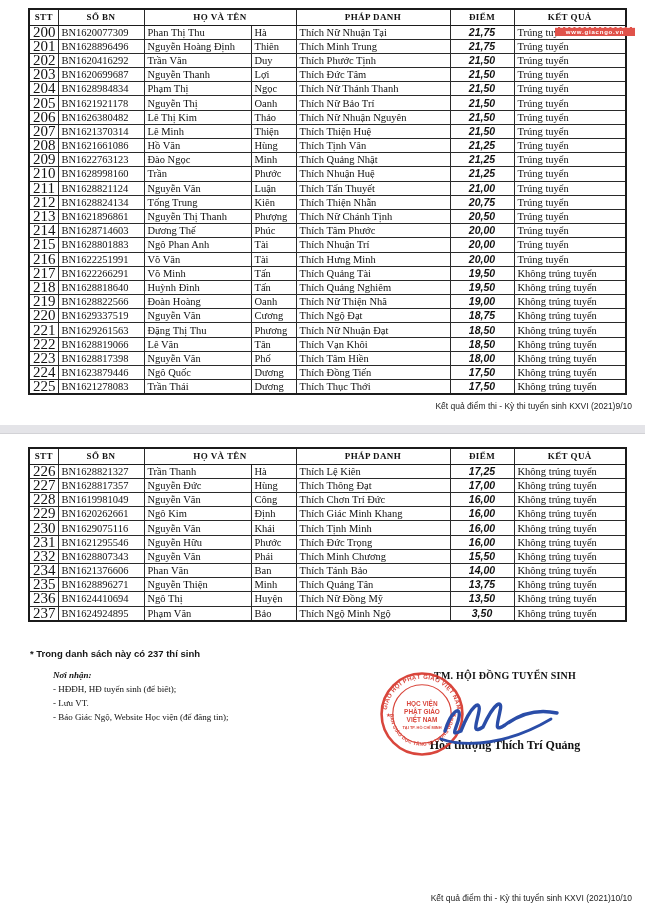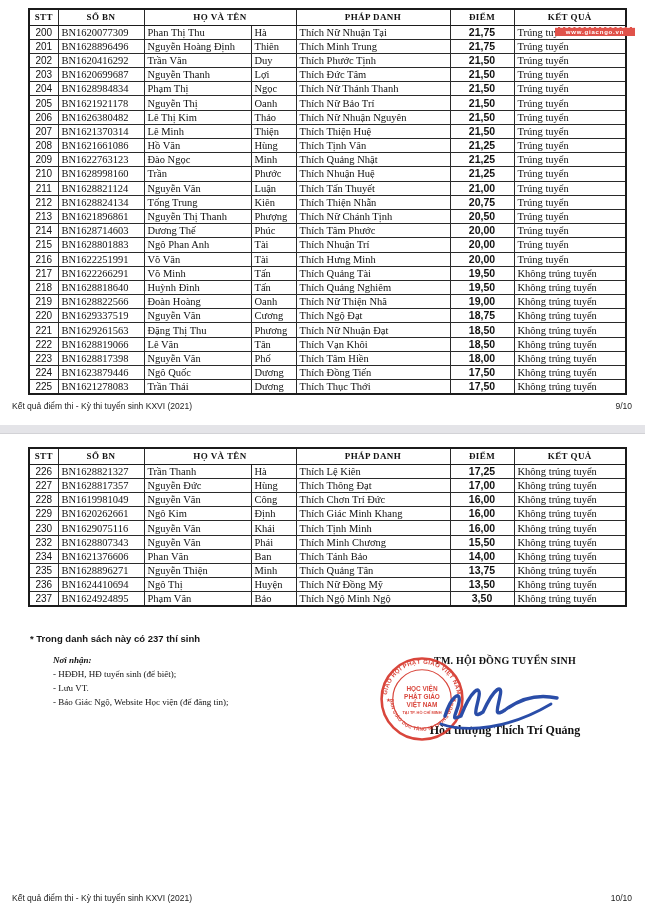--- a/index.html
+++ b/index.html
@@ -39,30 +39,29 @@
     line-height: 13px;
     padding: 0 3px;
   }
   col.c-stt  { width: 29px; }
   col.c-sobn { width: 86px; }
   col.c-ho   { width: 107px; }
   col.c-ten  { width: 45px; }
   col.c-pd   { width: 154px; }
   col.c-diem { width: 64px; }
   col.c-kq   { width: 112px; }
-  td.col-stt  { text-align: center; font-family: Liberation Sans, sans-serif; font-size: 10px; }
-  td.col-diem { text-align: center; font-family: "Liberation Sans", sans-serif; font-weight: bold; font-size: 10.5px; }
+  td.col-stt  { text-align: center; font-family: Liberation Serif, serif; font-size: 15px; }
+  td.col-diem { text-align: center; font-family: "Liberation Sans", sans-serif; font-weight: bold; font-size: 10.5px; font-style: italic; }
   td.col-so_bn, td.col-ho, td.col-ten, td.col-phap_danh, td.col-ket_qua { text-align: left; }
   
   .pagefooter {
-    display: flex; justify-content: space-between;
+    display: flex; justify-content: flex-end;
     margin-top: 6px; padding: 0 13px 0 12px;
     font: 8.5px "Liberation Sans", sans-serif;
     color: #1c1c1c;
-    gap: 44px;
   }
   .pagefooter.abs { position: absolute; left: 0; right: 0; top: 893px; margin-top: 0; }
   
   .page-gap {
     height: 9px; width: 100%;
     margin-top: 14px;
     background: #e4e4e8;
     border-bottom: 1px solid #d2d2d6;
   }
   .page2 { position: relative; }
@@ -443,20 +442,29 @@
         <tr>
           <td class="col-stt">230</td>
           <td class="col-so_bn">BN1629075116</td>
           <td class="col-ho">Nguyễn Văn</td>
           <td class="col-ten">Khái</td>
           <td class="col-phap_danh">Thích Tịnh Minh</td>
           <td class="col-diem">16,00</td>
           <td class="col-ket_qua">Không trúng tuyển</td>
         </tr>
         <tr>
+          <td class="col-stt">231</td>
+          <td class="col-so_bn">BN1621295546</td>
+          <td class="col-ho">Nguyễn Hữu</td>
+          <td class="col-ten">Phước</td>
+          <td class="col-phap_danh">Thích Đức Trọng</td>
+          <td class="col-diem">16,00</td>
+          <td class="col-ket_qua">Không trúng tuyển</td>
+        </tr>
+        <tr>
           <td class="col-stt">232</td>
           <td class="col-so_bn">BN1628807343</td>
           <td class="col-ho">Nguyễn Văn</td>
           <td class="col-ten">Phái</td>
           <td class="col-phap_danh">Thích Minh Chương</td>
           <td class="col-diem">15,50</td>
           <td class="col-ket_qua">Không trúng tuyển</td>
         </tr>
         <tr>
           <td class="col-stt">234</td>

